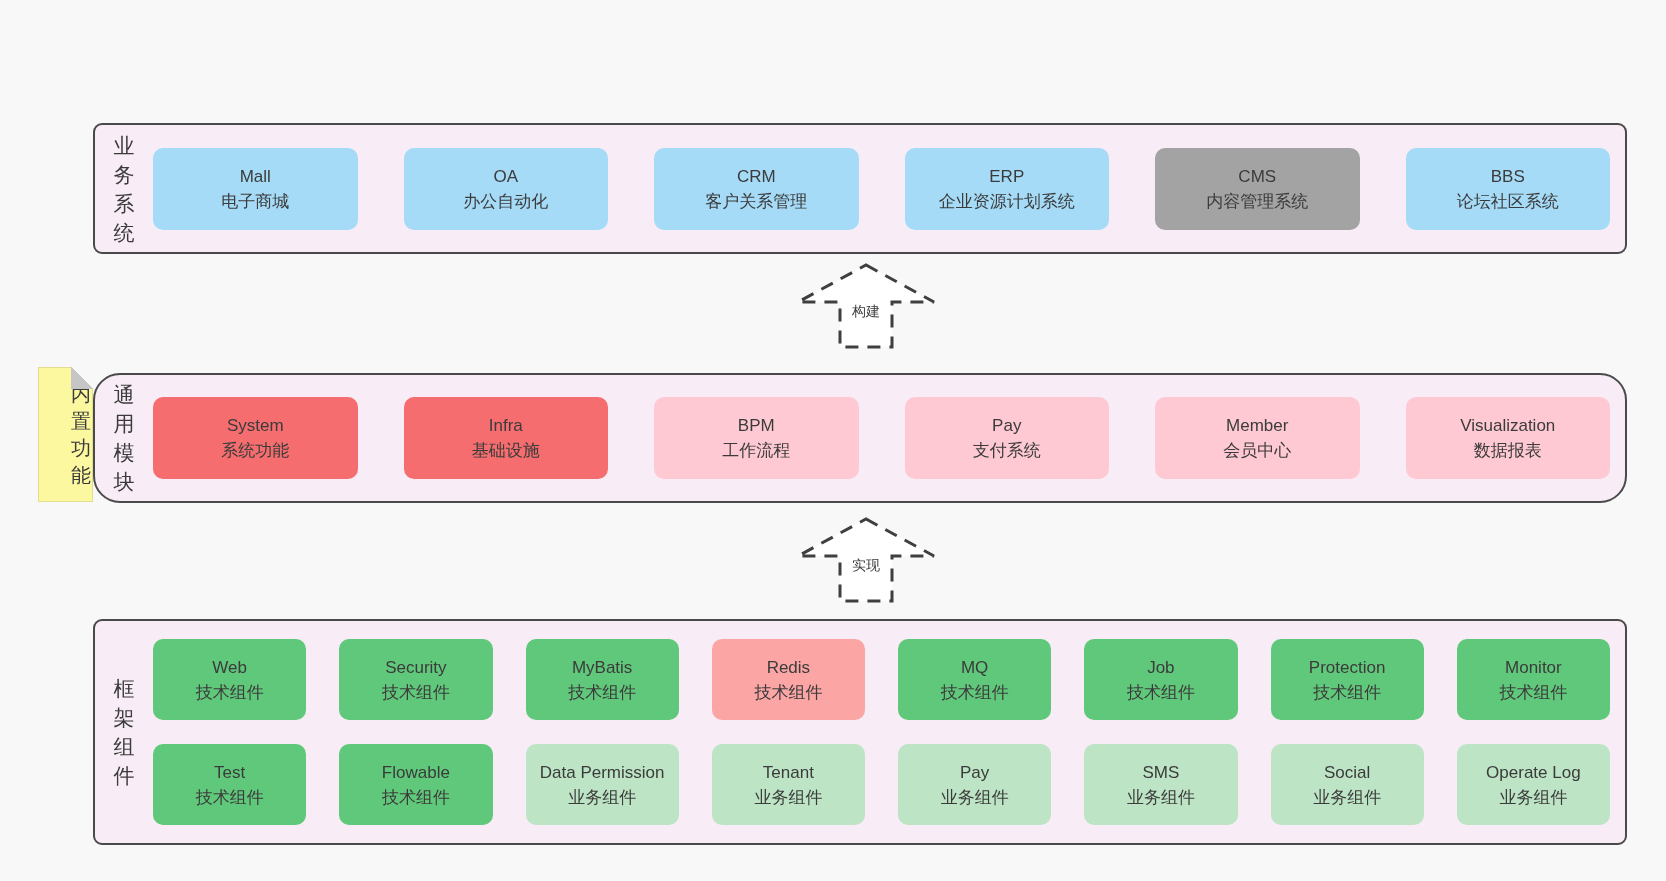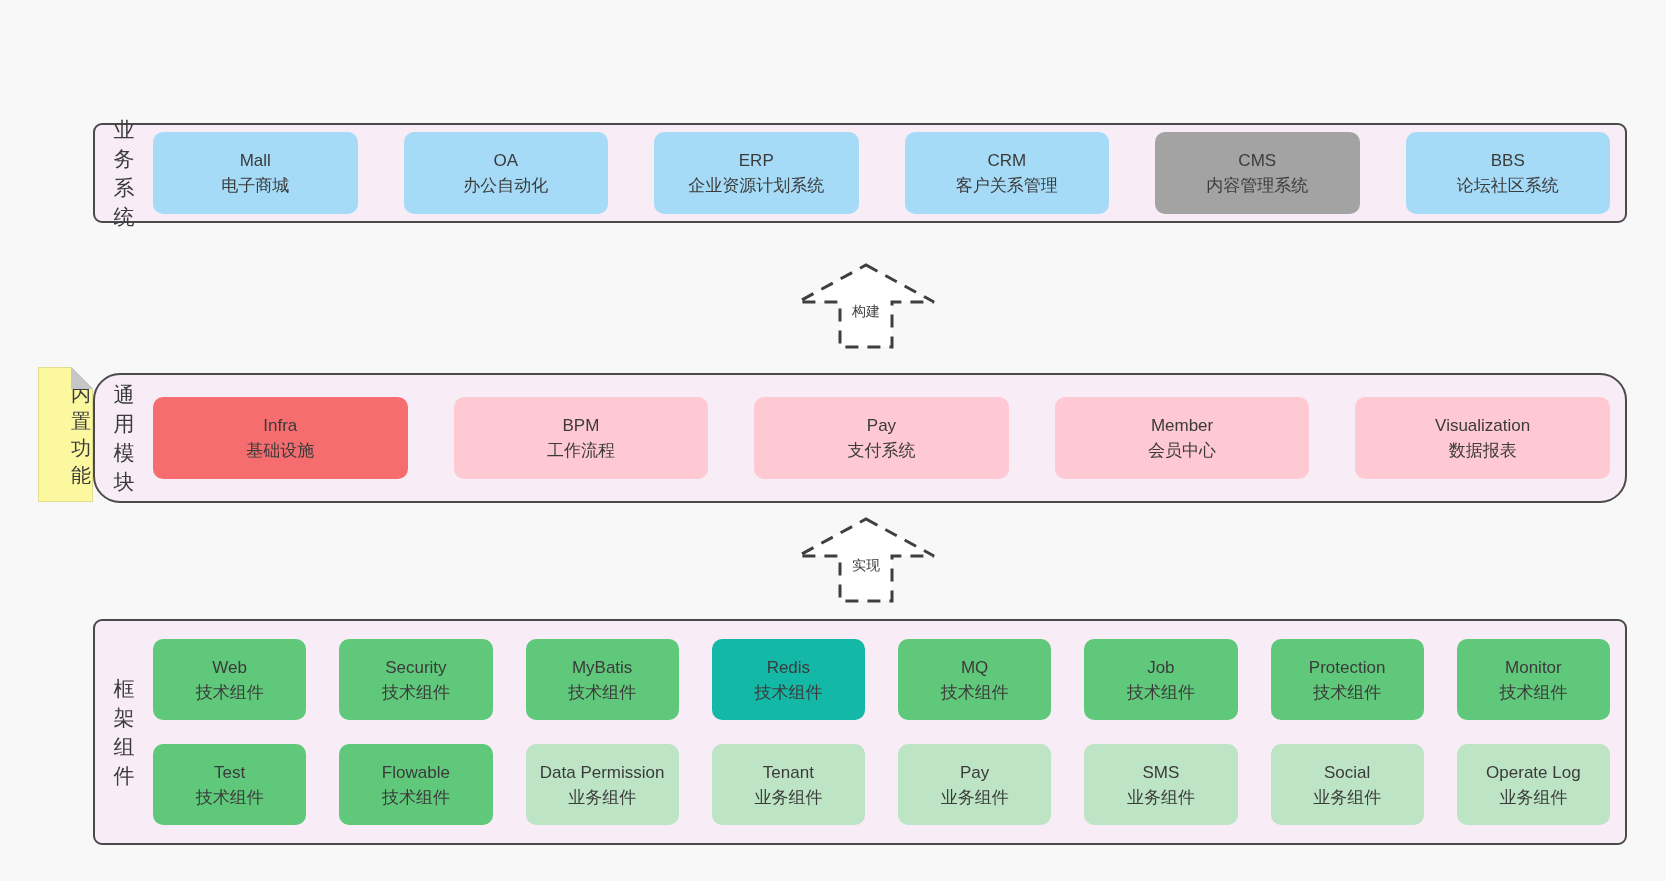--- a/index.html
+++ b/index.html
@@ -5,21 +5,21 @@
   * { margin:0; padding:0; box-sizing:border-box; }
   html,body { background:#f8f8f8; font-family:"Liberation Sans","DejaVu Sans",sans-serif; }
   .canvas { position:relative; width:1666px; height:881px; background:#f8f8f8; overflow:hidden; }
 
   
   .section {
     position:absolute; left:93px; width:1534px;
     background:#f8edf6; border:2px solid #4a4a4a; border-radius:9px;
     display:flex; z-index:1;
   }
-  .s1 { top:123px; height:100px; }
+  .s1 { top:123px; height:131px; }
   .s2 { top:373px; height:130px;border-radius:27px; }
   .s3 { top:619px; height:226px; }
 
   .panel-label-col { width:58px; flex:none; display:flex; align-items:center; justify-content:center; }
   .panel-label {
     width:25px; font-size:21px; line-height:29px; color:#3b3b3b;
     word-break:break-all; text-align:center;
   }
 
   .rows { flex:1; display:flex; flex-direction:column; justify-content:center; gap:24px; padding-right:15px; }
@@ -80,26 +80,26 @@
         <div class="box-row">
           <div class="box blue" style="background: rgb(165, 219, 247);">
             <div class="box-name">Mall</div>
             <div class="box-desc">电子商城</div>
           </div>
           <div class="box blue" style="background: rgb(165, 219, 247);">
             <div class="box-name">OA</div>
             <div class="box-desc">办公自动化</div>
           </div>
           <div class="box blue" style="background: rgb(165, 219, 247);">
+            <div class="box-name">CRM</div>
+            <div class="box-desc">客户关系管理</div>
+          </div>
+          <div class="box blue" style="background: rgb(165, 219, 247);">
             <div class="box-name">ERP</div>
             <div class="box-desc">企业资源计划系统</div>
-          </div>
-          <div class="box blue" style="background: rgb(165, 219, 247);">
-            <div class="box-name">CRM</div>
-            <div class="box-desc">客户关系管理</div>
           </div>
           <div class="box blue" style="background: #a3a3a3;">
             <div class="box-name">CMS</div>
             <div class="box-desc">内容管理系统</div>
           </div>
           <div class="box blue" style="background: rgb(165, 219, 247);">
             <div class="box-name">BBS</div>
             <div class="box-desc">论坛社区系统</div>
           </div>
         </div>
@@ -113,20 +113,24 @@
     <span class="arrow-label">构建</span>
   </div>
 
   <div class="section s2">
     <div class="panel-label-col">
       <div class="panel-label">通用模块</div>
     </div>
     <div class="rows">
         <div class="box-row">
           <div class="box red" style="background: rgb(245, 109, 110);">
+            <div class="box-name">System</div>
+            <div class="box-desc">系统功能</div>
+          </div>
+          <div class="box red" style="background: rgb(245, 109, 110);">
             <div class="box-name">Infra</div>
             <div class="box-desc">基础设施</div>
           </div>
           <div class="box pink" style="background: rgb(254, 201, 210);">
             <div class="box-name">BPM</div>
             <div class="box-desc">工作流程</div>
           </div>
           <div class="box pink" style="background: rgb(254, 201, 210);">
             <div class="box-name">Pay</div>
             <div class="box-desc">支付系统</div>
@@ -161,21 +165,21 @@
             <div class="box-desc">技术组件</div>
           </div>
           <div class="box green" style="background: rgb(96, 200, 122);">
             <div class="box-name">Security</div>
             <div class="box-desc">技术组件</div>
           </div>
           <div class="box green" style="background: rgb(96, 200, 122);">
             <div class="box-name">MyBatis</div>
             <div class="box-desc">技术组件</div>
           </div>
-          <div class="box green" style="background: #14b8a6; justify-content: center;">
+          <div class="box green" style="background: #fca5a5; justify-content: center;">
             <div class="box-name">Redis</div>
             <div class="box-desc">技术组件</div>
           </div>
           <div class="box green" style="background: rgb(96, 200, 122);">
             <div class="box-name">MQ</div>
             <div class="box-desc">技术组件</div>
           </div>
           <div class="box green" style="background: rgb(96, 200, 122);">
             <div class="box-name">Job</div>
             <div class="box-desc">技术组件</div>

